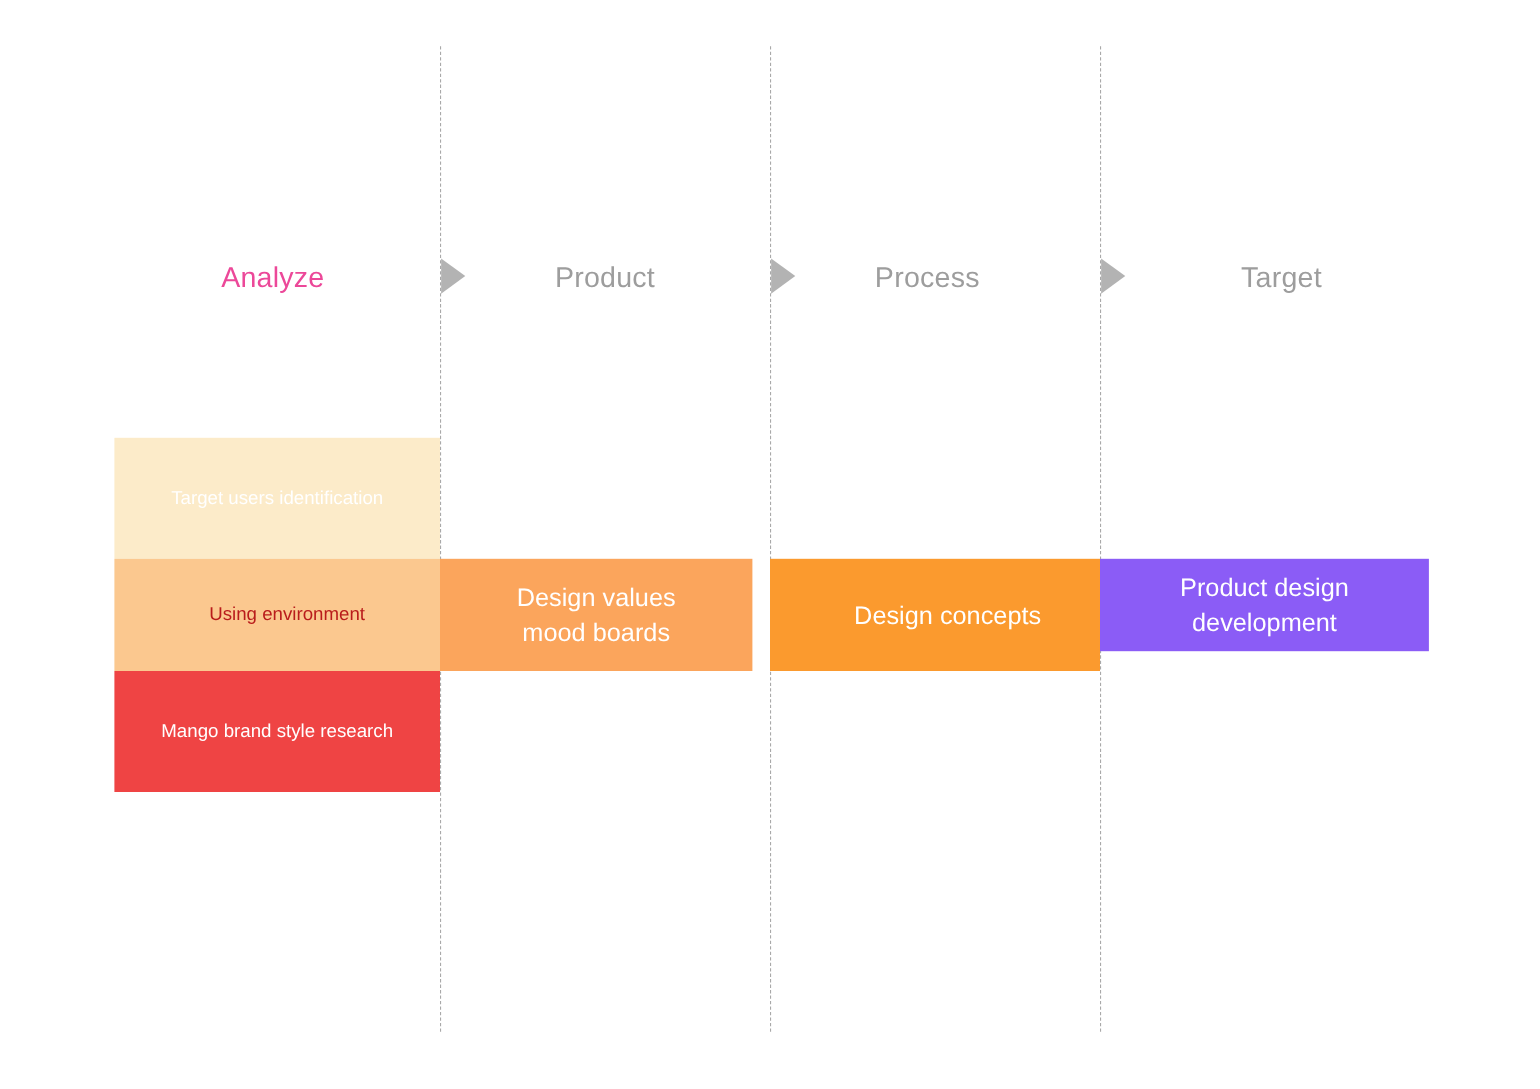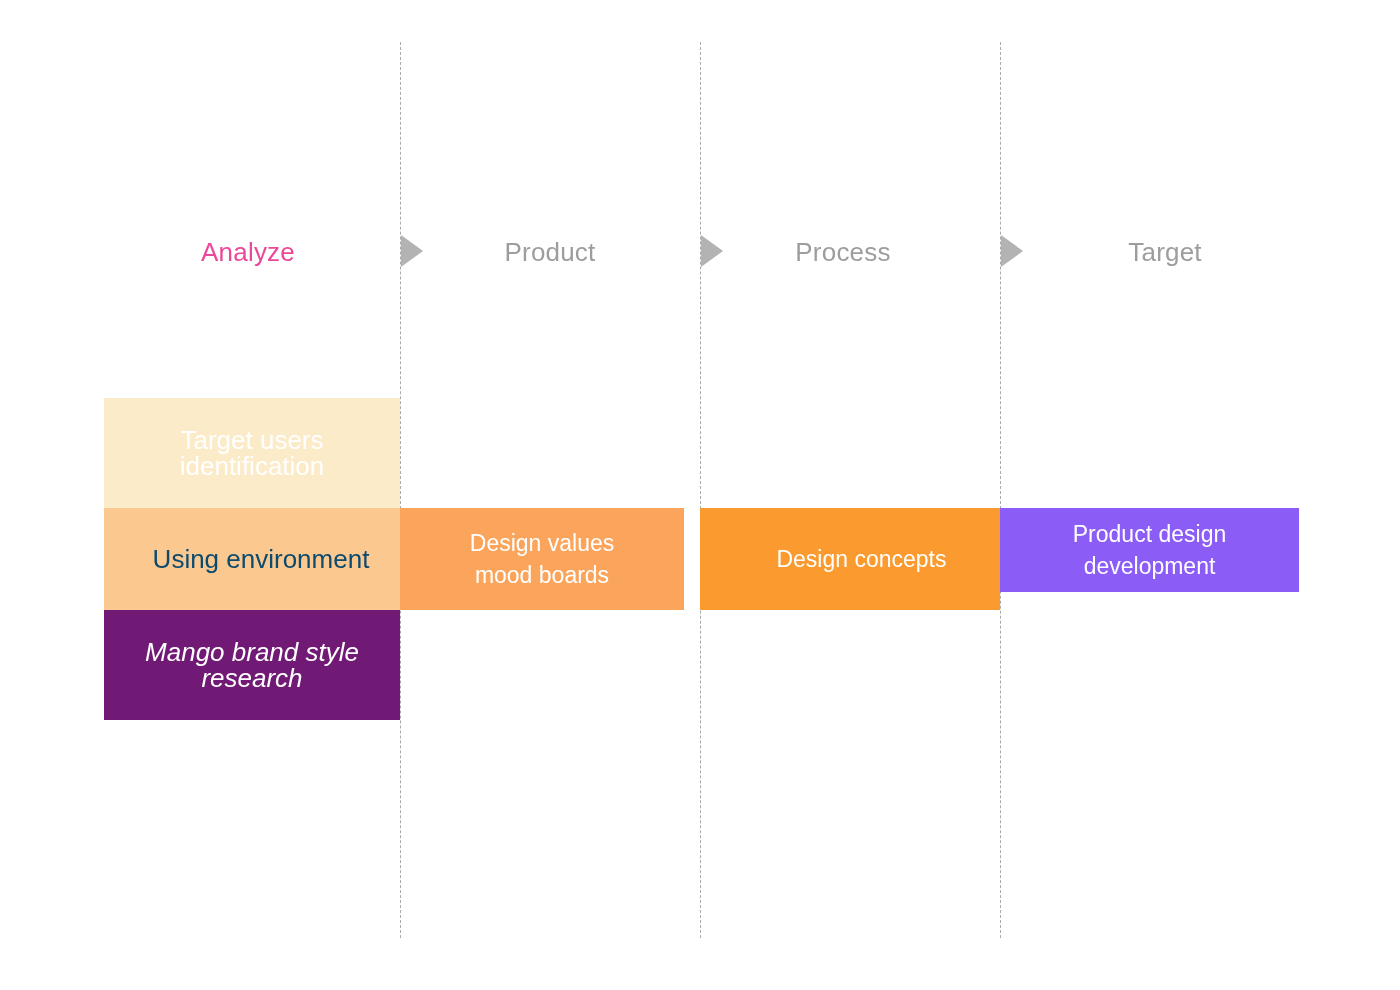--- a/index.html
+++ b/index.html
@@ -66,21 +66,21 @@
   .box-text {
     display: block;
     width: 100%;
     padding: 0 10px;
     box-sizing: border-box;
     white-space: pre-line;
   }
 
   
   .box.analyze .box-text {
-    font-size: 26px;
+    font-size: 17px;
     font-weight: 400;
     line-height: 26px;
   }
 
   
   .box.flow .box-text {
     font-size: 23px;
     font-weight: 400;
     line-height: 32px;
   }
@@ -107,23 +107,23 @@
       <div class="stage-label" style="left: 440px; width: 220px; color: rgb(157, 157, 157);">Product</div>
       <div class="stage-label" style="left: 733px; width: 220px; color: rgb(157, 157, 157);">Process</div>
       <div class="stage-label" style="left: 1055px; width: 220px; color: rgb(157, 157, 157);">Target</div>
     </div>
 
   <div class="analyze-layer">
       <div class="box analyze" style="left: 104px; top: 398px; width: 296px; height: 110px; background: rgb(252, 235, 201);">
         <span class="box-text" style="color: rgb(255, 255, 255);">Target users identification</span>
       </div>
       <div class="box analyze" style="left: 104px; top: 508px; width: 296px; height: 102px; background: rgb(251, 200, 143);">
-        <span class="box-text" style="color: #0c4a6e; padding-left: 28px;">Using environment</span>
+        <span class="box-text" style="color: #b91c1c; padding-left: 28px;">Using environment</span>
       </div>
-      <div class="box analyze" style="left: 104px; top: 610px; width: 296px; height: 110px; background: #701a75; font-style: italic;">
+      <div class="box analyze" style="left: 104px; top: 610px; width: 296px; height: 110px; background: #ef4444;">
         <span class="box-text" style="color: rgb(255, 255, 255);">Mango brand style research</span>
       </div>
     </div>
 
   <div class="flow-layer">
       <div class="box flow" style="left: 400px; top: 508px; width: 284px; height: 102px; background: rgb(251, 165, 92);">
         <span class="box-text" style="color: rgb(255, 255, 255);">Design values
 mood boards</span>
       </div>
       <div class="box flow" style="left: 700px; top: 508px; width: 300px; height: 102px; background: rgb(251, 154, 46);">

